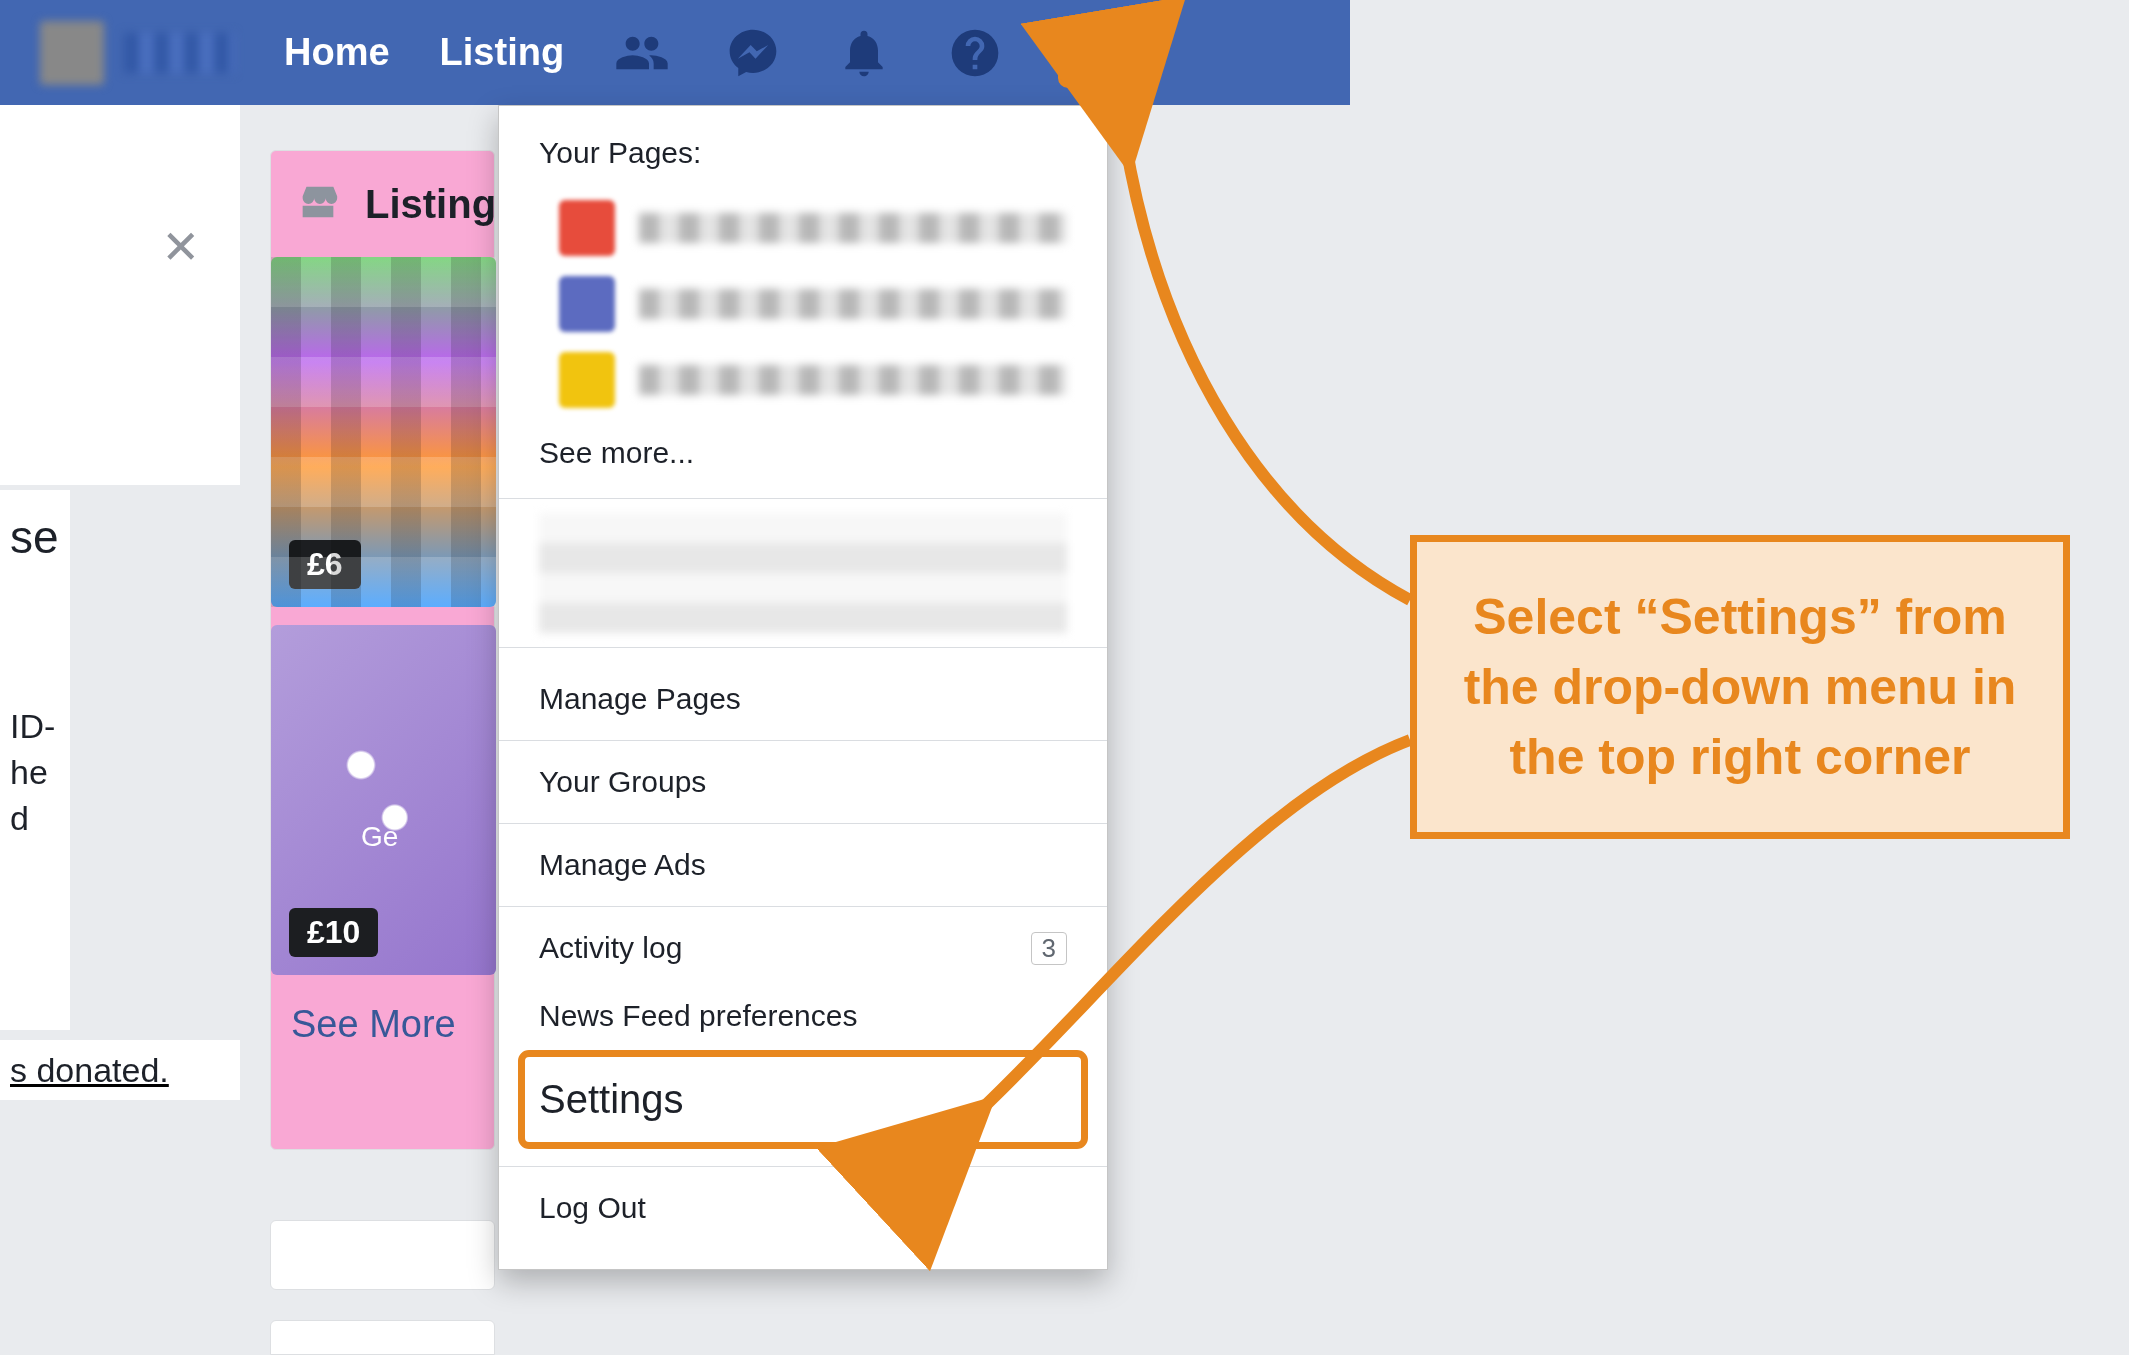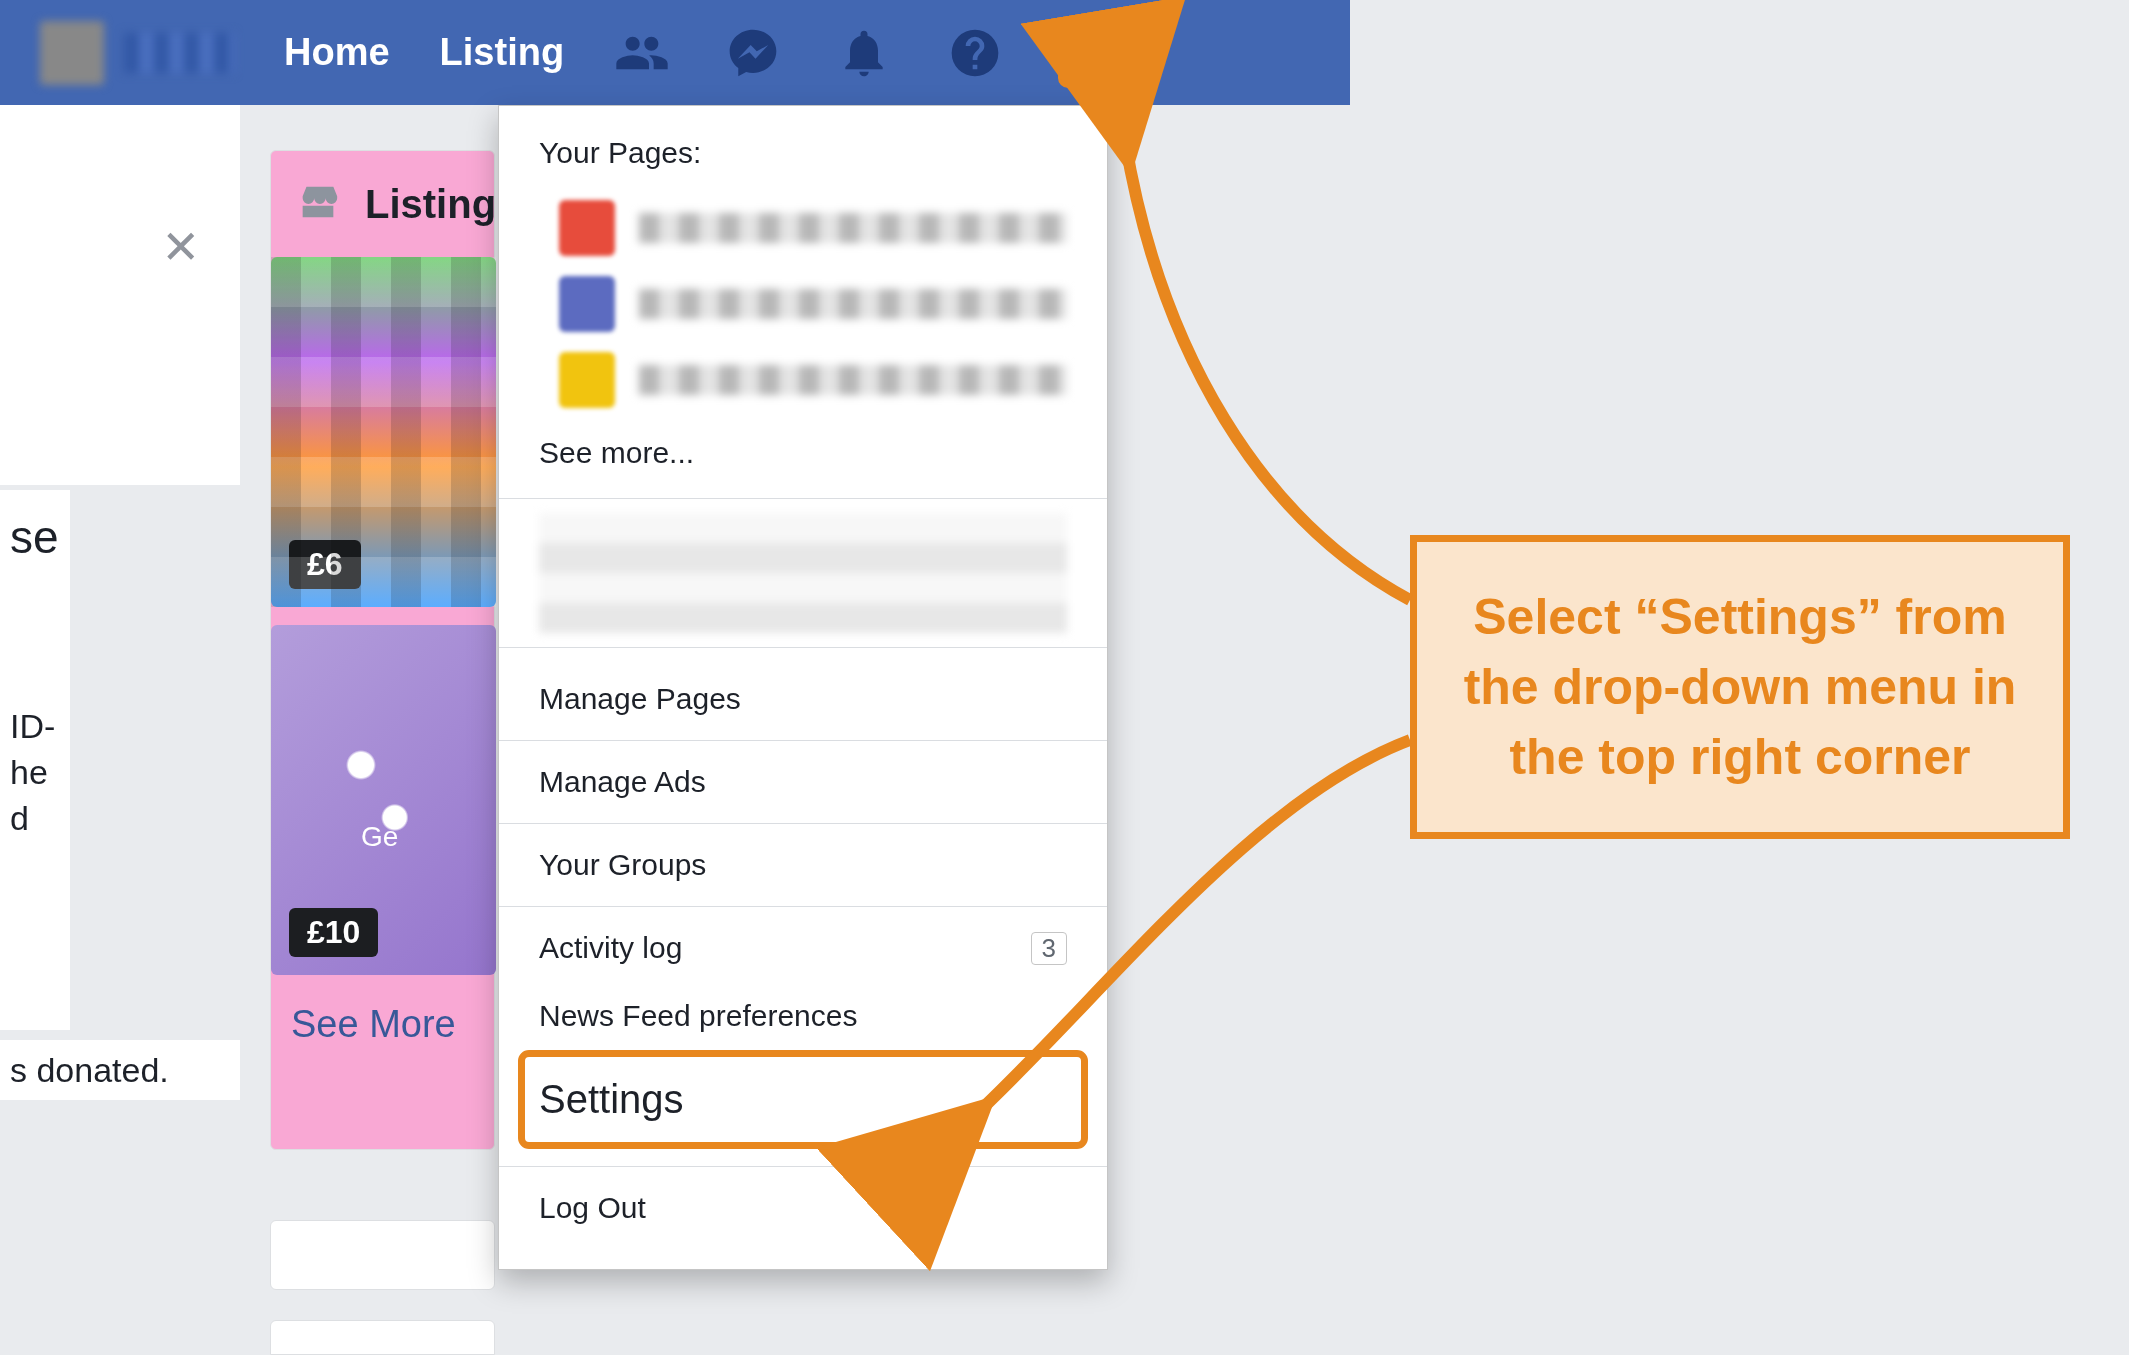--- a/index.html
+++ b/index.html
@@ -37,21 +37,21 @@
     content:""; width:0; height:0; border-left:20px solid transparent;
     border-right:20px solid transparent; border-top:24px solid #fff;
   }
 
   
   .frag-left1 { position:absolute; left:0; top:105px; width:240px; height:380px; background:#fff; }
   .frag-left1 .close-x { position:absolute; top:115px; right:40px; font-size:46px; color:#90949c; font-weight:300; cursor:pointer;}
   .frag-left2 { position:absolute; left:0; top:490px; width:70px; height:540px; background:#fff; padding:20px 10px; }
   .frag-left2 .se  { font-size:46px; color:#1d2129; }
   .frag-left2 .sub { font-size:34px; color:#1d2129; margin-top:140px; line-height:1.35;}
-  .frag-left3 { position:absolute; left:0; top:1040px; width:240px; height:60px; background:#fff; display:flex; align-items:center; padding-left:10px;}
+  .frag-left3 { position:absolute; left:0; top:1040px; width:240px; height:60px; background:#fff; display:flex; align-items:center; padding-left:10px;text-decoration:underline;}
   .frag-left3 span{ font-size:34px; color:#1d2129; }
 
   
   .listing-card {
     position:absolute; left:270px; top:150px; width:225px; height:1000px;
     background:#f9a8d4; border:1px solid #dddfe2; border-radius:6px;
   }
   .listing-head { display:flex; align-items:center; gap:20px; padding:28px 20px; }
   .store-icon svg { width:54px; height:46px; fill:#8d949e; }
   .listing-title { font-size:40px; font-weight:700; color:#1d2129; }
@@ -193,24 +193,24 @@
   <div class="dd-plain">See more...</div>
 
   <div class="dd-sep"></div>
   <div class="dd-group-blur"></div>
   <div class="dd-sep"></div>
 
   <div class="dd-item">
       <span>Manage Pages</span>
     </div>
   <div class="dd-item dd-item-sep">
+      <span>Your Groups</span>
+    </div>
+  <div class="dd-item dd-item-sep">
       <span>Manage Ads</span>
-    </div>
-  <div class="dd-item dd-item-sep">
-      <span>Your Groups</span>
     </div>
 
   <div class="dd-item dd-item-sep">
     <span>Activity log</span>
     <span class="count-badge">3</span>
   </div>
   <div class="dd-item" style="padding-top:10px;">
       <span>News Feed preferences</span>
     </div>
   <div class="settings-item">Settings</div>

